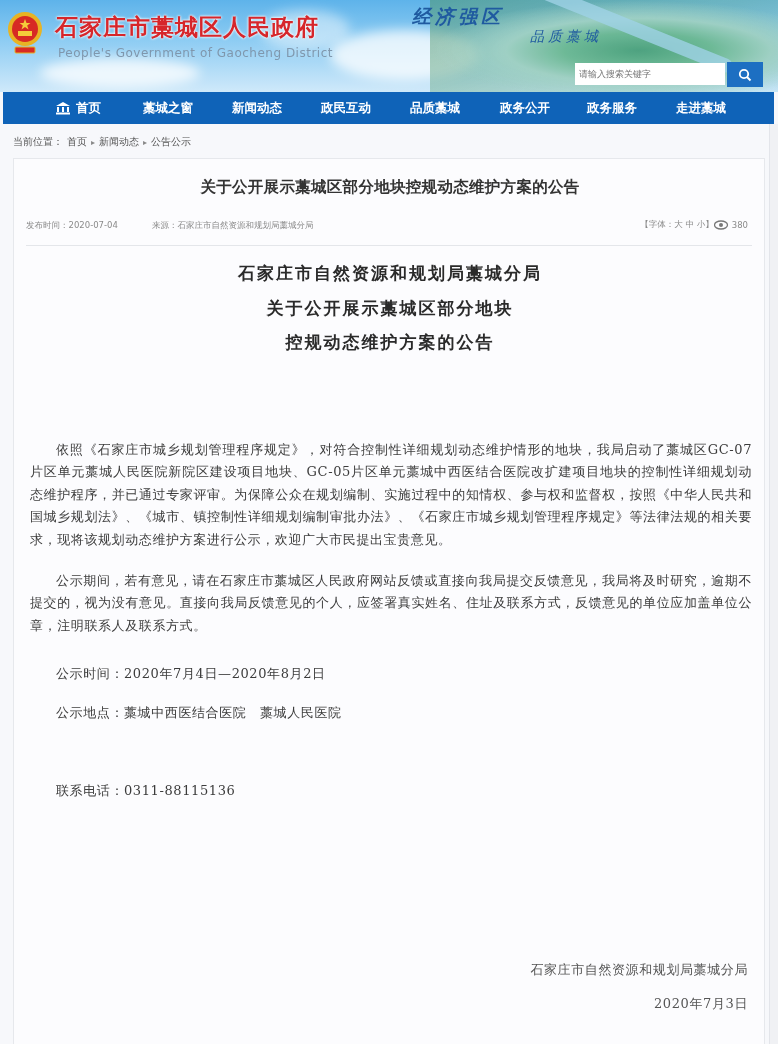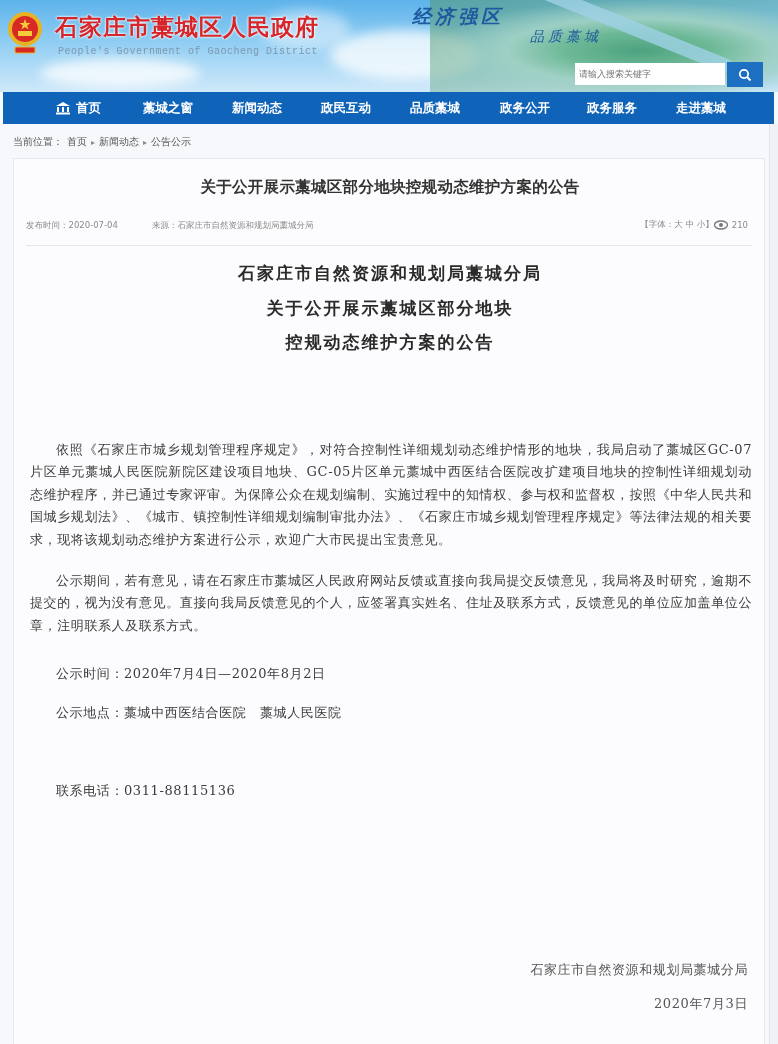--- a/index.html
+++ b/index.html
@@ -10,21 +10,21 @@
   .banner { position: absolute; left: 0; top: 0; width: 778px; height: 92px; overflow: hidden;
     background: linear-gradient(180deg, #5eb3ea 0%, #8fcdf3 45%, #cfe9fa 100%); }
   .cloud { position: absolute; background: rgba(255,255,255,0.75); border-radius: 50%; filter: blur(6px); }
   .landscape { position: absolute; left: 430px; top: 0; width: 348px; height: 92px;
     background: radial-gradient(ellipse at 60% 55%, #4aa07a 0%, #6bb892 25%, #9fd0c2 45%, rgba(160,210,230,0) 70%),
                 linear-gradient(160deg, rgba(80,150,110,0.6) 0%, rgba(120,180,150,0.5) 50%, rgba(180,220,235,0.3) 100%);
     opacity: 0.95; }
   .river { position: absolute; left: 520px; top: 20px; width: 220px; height: 14px; background: #9fd2e6; transform: rotate(22deg); border-radius: 8px; opacity: .8; }
   .emblem { position: absolute; left: 6px; top: 11px; width: 38px; height: 44px; }
   .site-title { position: absolute; left: 55px; top: 12px; font-family: "DejaVu Serif", "Liberation Serif", serif; font-weight: bold; font-size: 23px; color: #d6262b; letter-spacing: 1px; text-shadow: 0 0 3px #fff, 0 0 2px #fff; }
-  .site-subtitle { position: absolute; left: 58px; top: 46px; font-size: 10px; color: #7f97ad; letter-spacing: .5px; font-family: Liberation Mono, monospace; }
+  .site-subtitle { position: absolute; left: 58px; top: 46px; font-size: 12px; color: #7f97ad; letter-spacing: .5px; }
   .slogan1 { position: absolute; left: 412px; top: 4px; font-family: "DejaVu Serif", serif; font-size: 19px; font-style: italic; font-weight: bold; color: #1f5aa0; letter-spacing: 4px; }
   .slogan2 { position: absolute; left: 530px; top: 28px; font-family: "DejaVu Serif", serif; font-size: 14px; font-style: italic; font-weight: normal; color: #1f5aa0; letter-spacing: 4px; }
   .search-box { position: absolute; left: 575px; top: 63px; width: 150px; height: 22px; background: #fff; border: none; font-size: 9px; color: #8a8a8a; padding-left: 4px; line-height: 22px; }
   .search-btn { position: absolute; left: 727px; top: 62px; width: 36px; height: 25px; background: #1d6fc2; display: flex; align-items: center; justify-content: center; cursor: pointer; }
 
   
   .nav { position: absolute; left: 3px; top: 92px; width: 771px; height: 32px; background: #0f63b8; display: flex; align-items: center; }
   .nav-item { position: absolute; top: 0; height: 32px; line-height: 32px; color: #fff; font-weight: bold; font-size: 12.5px; display: flex; align-items: center; gap: 5px; cursor: pointer; white-space: nowrap; }
 
   
@@ -130,21 +130,21 @@
       <span><span>发布时间：</span><span>2020-07-04</span></span>
       <span style="margin-left:18px"><span>来源：</span><span>石家庄市自然资源和规划局藁城分局</span></span>
     </div>
     <div class="meta-right">
       <span>【字体：大 中 小】</span>
       <span style="display:flex;align-items:center;gap:2px">
         <svg width="16" height="10" viewBox="0 0 16 10">
           <ellipse cx="7" cy="5" rx="6.5" ry="4" fill="none" stroke="#777" stroke-width="1.3"></ellipse>
           <circle cx="7" cy="5" r="2" fill="#777"></circle>
         </svg>
-        <span>210</span>
+        <span>380</span>
       </span>
     </div>
     <div class="meta-divider"></div>
 
     <div class="doc-heading" style="top:103px">石家庄市自然资源和规划局藁城分局</div>
     <div class="doc-heading" style="top:138px">关于公开展示藁城区部分地块</div>
     <div class="doc-heading" style="top:172px">控规动态维护方案的公告</div>
 
     <div class="doc-para" style="top:280px">依照《石家庄市城乡规划管理程序规定》，对符合控制性详细规划动态维护情形的地块，我局启动了藁城区GC-07片区单元藁城人民医院新院区建设项目地块、GC-05片区单元藁城中西医结合医院改扩建项目地块的控制性详细规划动态维护程序，并已通过专家评审。为保障公众在规划编制、实施过程中的知情权、参与权和监督权，按照《中华人民共和国城乡规划法》、《城市、镇控制性详细规划编制审批办法》、《石家庄市城乡规划管理程序规定》等法律法规的相关要求，现将该规划动态维护方案进行公示，欢迎广大市民提出宝贵意见。</div>
     <div class="doc-para" style="top:411px">公示期间，若有意见，请在石家庄市藁城区人民政府网站反馈或直接向我局提交反馈意见，我局将及时研究，逾期不提交的，视为没有意见。直接向我局反馈意见的个人，应签署真实姓名、住址及联系方式，反馈意见的单位应加盖单位公章，注明联系人及联系方式。</div>

